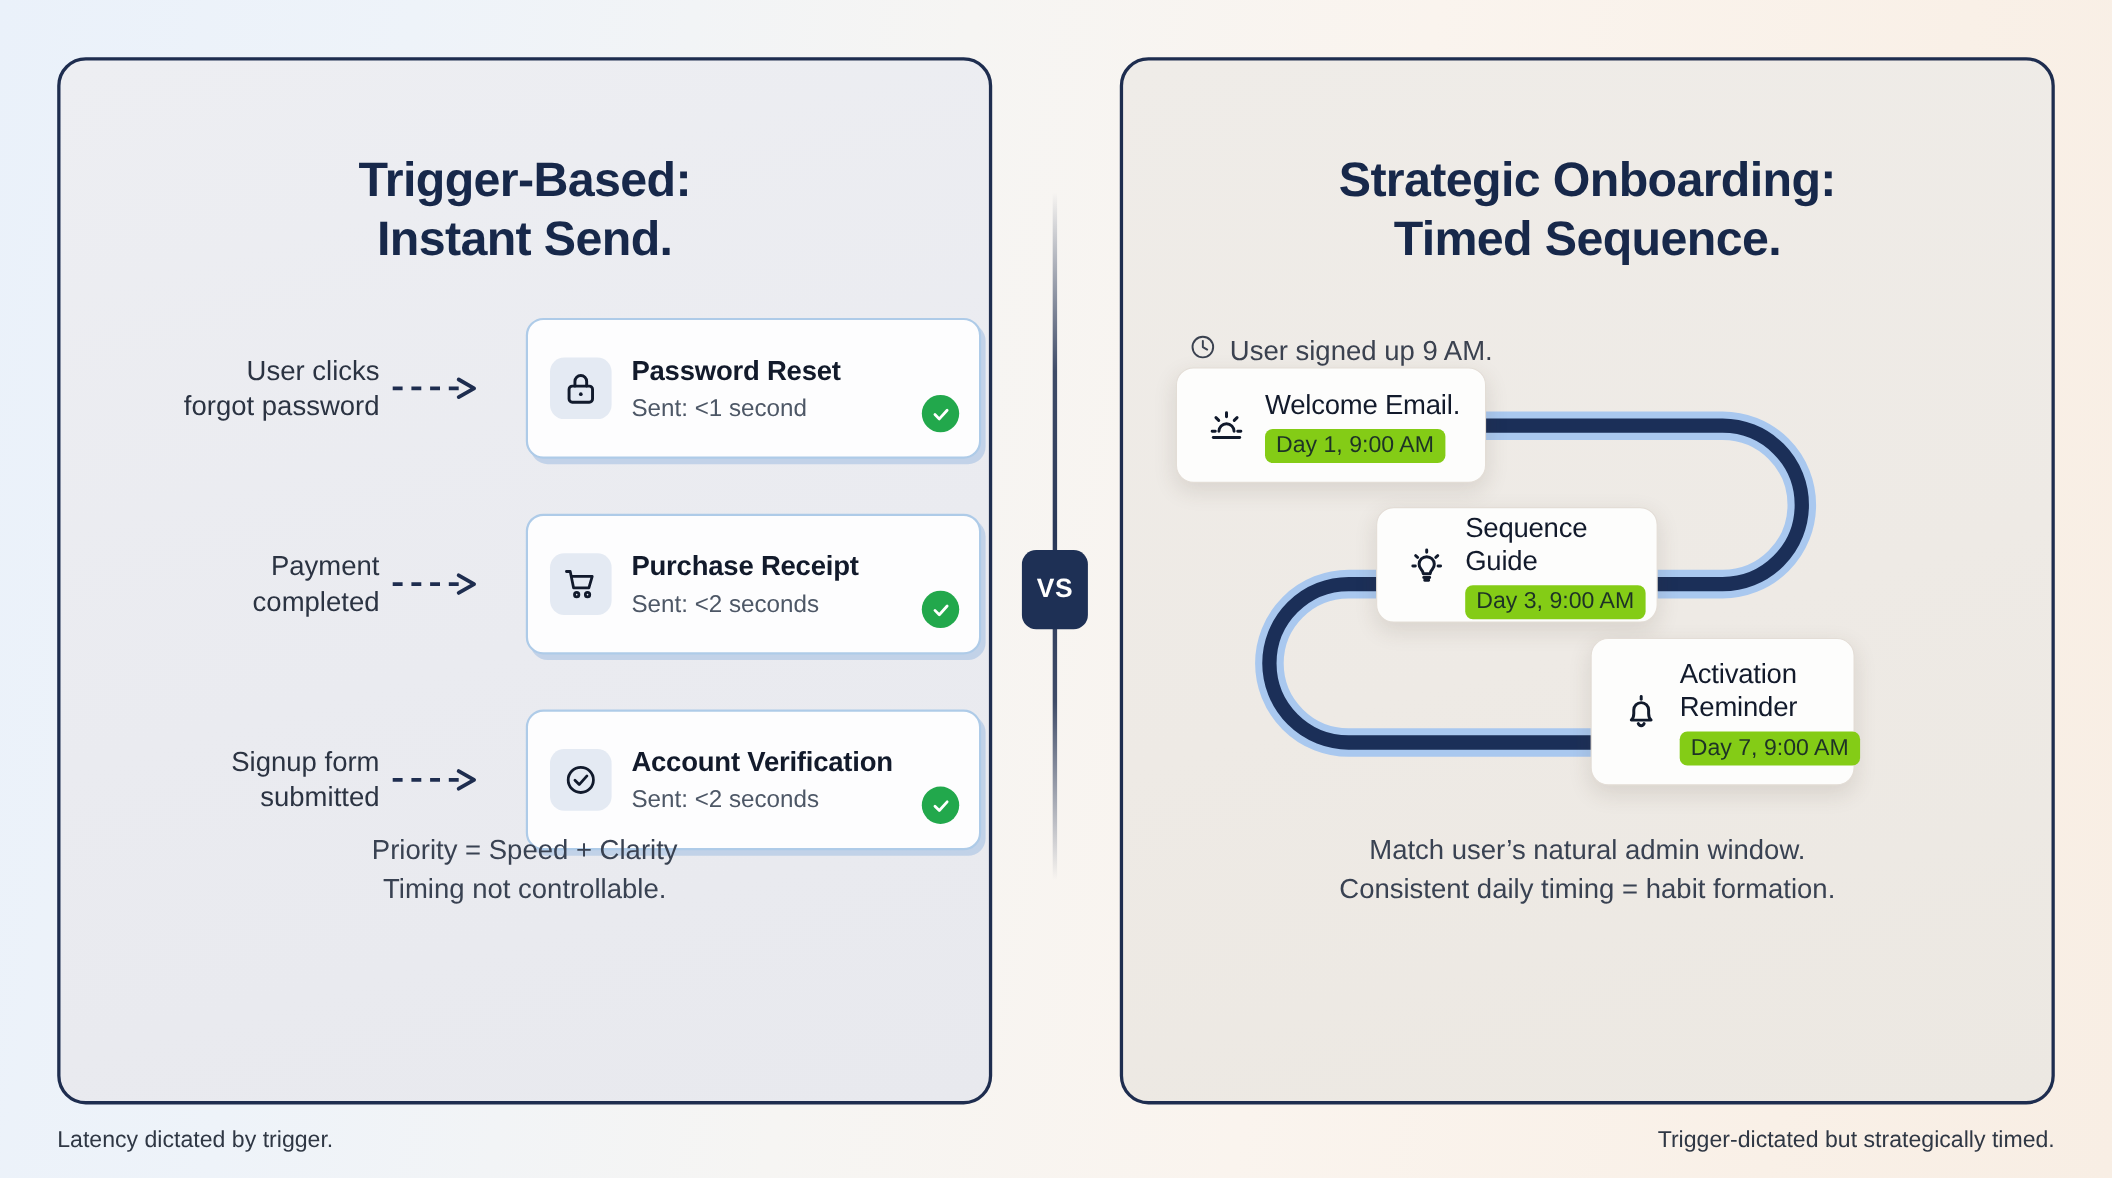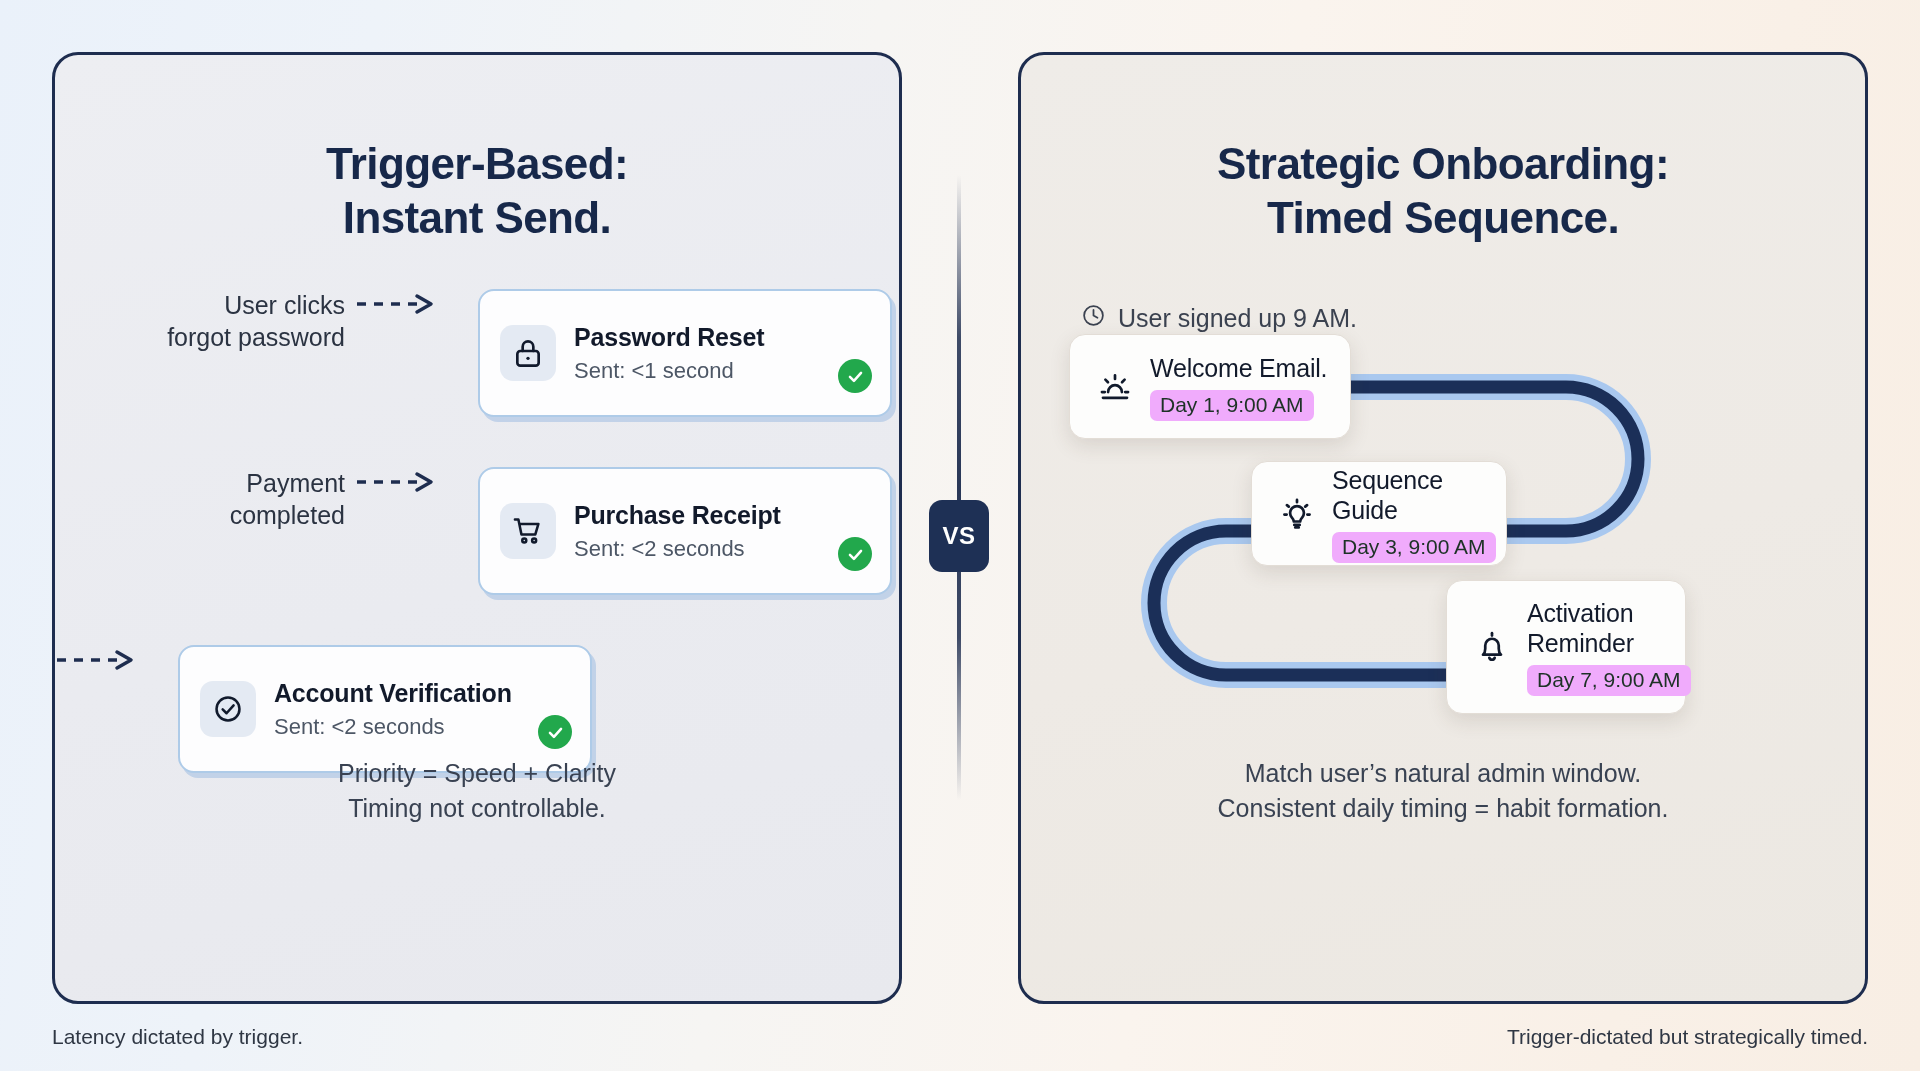--- a/index.html
+++ b/index.html
@@ -67,21 +67,21 @@
   .panel-right .panel-title { top: 82px; }
   .panel-title span { display: block; }
 
   
   .trigger-row {
     position: absolute;
     left: 0;
     width: 100%;
     height: 128px;
     display: flex;
-    align-items: flex-start;
+    align-items: center;
   }
   .trigger-row.r1 { top: 234px; }
   .trigger-row.r2 { top: 412px; }
   .trigger-row.r3 { top: 590px; }
 
   .trigger-label {
     width: 300px;
     padding-right: 10px;
     text-align: right;
     font-size: 25px;
@@ -250,21 +250,21 @@
   .seq-title {
     font-size: 25px;
     font-weight: 400;
     color: #121a2b;
     line-height: 1.2;
     letter-spacing: -0.2px;
   }
   .seq-pill {
     display: inline-block;
     margin-top: 7px;
-    background: #f0abfc;
+    background: #84cc16;
     border-radius: 7px;
     padding: 3px 10px 4px;
     font-size: 21px;
     color: #1d3226;
     white-space: nowrap;
   }
 
   
   .caption {
     position: absolute;
@@ -343,20 +343,24 @@
         </div>
         <div class="check-badge">
           <svg width="19" height="19" viewBox="0 0 24 24" fill="none" stroke="#ffffff" stroke-width="3.2" stroke-linecap="round" stroke-linejoin="round">
             <path d="M5 12.5 L10 17.5 L19 7.5"></path>
           </svg>
         </div>
       </div>
     </div>
 
     <div class="trigger-row r3">
+      <div class="trigger-label">
+        <span>Signup form</span>
+        <span>submitted</span>
+      </div>
       <div class="arrow">
         <svg width="88" height="30" viewBox="0 0 88 30">
           <line x1="2" y1="15" x2="64" y2="15" stroke="#1e2d4f" stroke-width="3.5" stroke-dasharray="9 8" stroke-linecap="butt"></line>
           <path d="M62 7 L76 15 L62 23" fill="none" stroke="#1e2d4f" stroke-width="3.5" stroke-linecap="round" stroke-linejoin="round"></path>
         </svg>
       </div>
       <div class="evt-card">
         <div class="evt-icon">
           <svg width="32" height="32" viewBox="0 0 24 24" fill="none" stroke="#111a2c" stroke-width="1.9" stroke-linecap="round" stroke-linejoin="round">
             <circle cx="12" cy="12" r="8.6"></circle>

